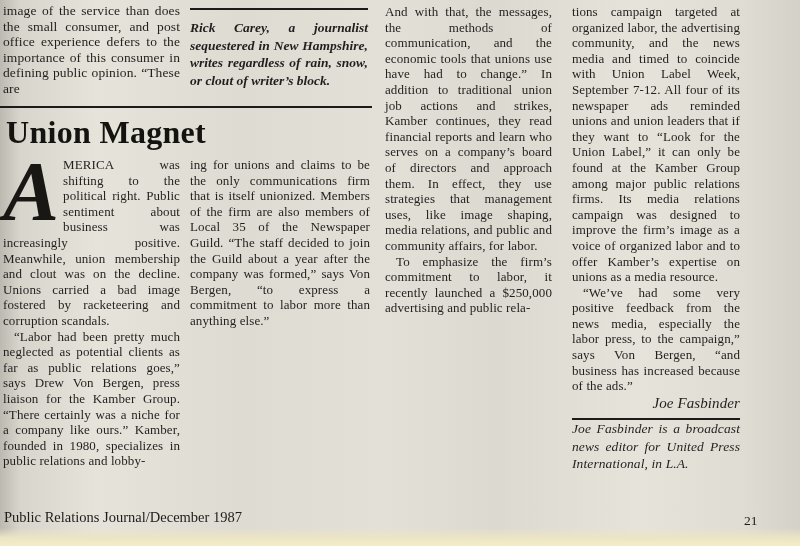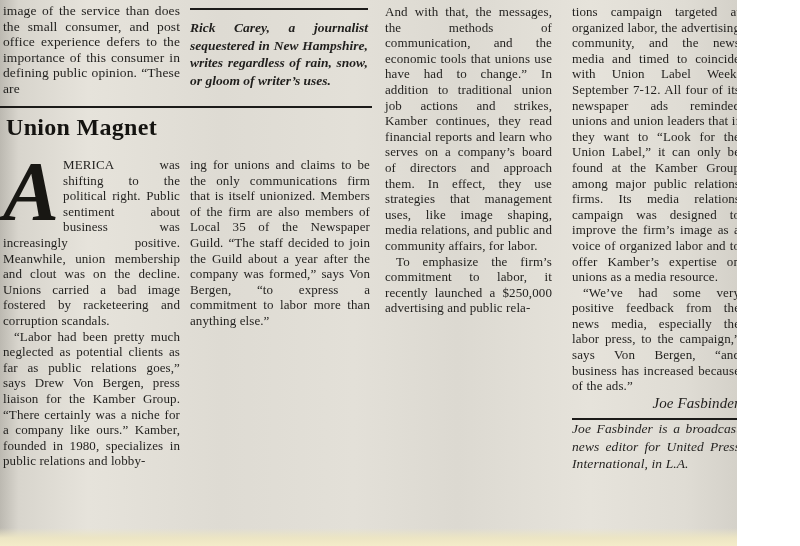--- a/index.html
+++ b/index.html
@@ -1,18 +1,18 @@
 <!DOCTYPE html>
 <html lang="en"><head>
 <meta charset="utf-8">
 <style>
   html,body{margin:0;padding:0;}
   .page{
     position:relative;
-    width:737px;height:546px;
+    width:800px;height:546px;
     overflow:hidden;
     background:linear-gradient(90deg,#bcb9b1 0%,#d8d5cd 2.5%,#e6e3db 12%,#dedbd3 30%,#e3e0d8 48%,#dcd9d1 62%,#e6e3db 80%,#dfdcd4 93%,#d4d1c9 100%);
     font-family:"Liberation Serif","DejaVu Serif",serif;
     color:#201f1d;
   }
   .bottom-edge{
     position:absolute;left:0;bottom:0;width:800px;height:18px;
     background:linear-gradient(180deg,rgba(240,233,205,0) 0%,#ece5c4 55%,#f4ecc9 100%);
   }
   .col{
@@ -31,21 +31,21 @@
     text-align:justify;
     font-size:13.5px;
     line-height:17.5px;
   }
   .note-top{font-weight:bold;padding-top:9px;}
   .rule-main{
     position:absolute;height:2px;background:#1c1b19;
   }
   .headline{
     position:absolute;
-    font-size:24px;
+    font-size:32px;
     font-weight:bold;
     letter-spacing:0.3px;
     color:#141310;
   }
   .dropcap{
     float:left;
     font-style:italic;
     font-weight:bold;
     font-size:84px;
     line-height:60px;
@@ -81,21 +81,21 @@
 </head>
 <body>
 
 <div class="page">
 
   <div class="col" style="left:3px;top:3px;width:177px;font-size:13.5px;">
     <p>image of the service than does the small consumer, and post office experience defers to the importance of this consumer in defining public opinion. “These are</p>
   </div>
 
   <div class="note note-top" style="left:190px;top:8px;width:178px;">
-    <p style="margin:0;">Rick Carey, a journalist sequestered in New Hampshire, writes regardless of rain, snow, or gloom of writer’s uses.</p>
+    <p style="margin:0;">Rick Carey, a journalist sequestered in New Hampshire, writes regardless of rain, snow, or clout of writer’s block.</p>
   </div>
 
   <div class="rule-main" style="left:0;top:106px;width:372px;"></div>
 
   <div class="headline" style="left:6px;top:114px;">Union Magnet</div>
 
   <div class="col" style="left:3px;top:157px;width:177px;">
     <p><span class="dropcap">A</span><span>MERICA was shifting to the political right. Public sentiment about business was increasingly positive. Meanwhile, union membership and clout was on the decline. Unions carried a bad image fostered by racketeering and corruption scandals.</span></p>
     <p class="indent">“Labor had been pretty much neglected as potential clients as far as public relations goes,” says Drew Von Bergen, press liaison for the Kamber Group. “There certainly was a niche for a company like ours.” Kamber, founded in 1980, specializes in public relations and lobby-</p>
   </div>
@@ -109,16 +109,17 @@
     <p class="indent">To emphasize the firm’s commitment to labor, it recently launched a $250,000 advertising and public rela-</p>
   </div>
 
   <div class="col" style="left:572px;top:4px;width:168px;">
     <p>tions campaign targeted at organized labor, the advertising community, and the news media and timed to coincide with Union Label Week, September 7-12. All four of its newspaper ads reminded unions and union leaders that if they want to “Look for the Union Label,” it can only be found at the Kamber Group among major public relations firms. Its media relations campaign was designed to improve the firm’s image as a voice of organized labor and to offer Kamber’s expertise on unions as a media resource.</p>
     <p class="indent">“We’ve had some very positive feedback from the news media, especially the labor press, to the campaign,” says Von Bergen, “and business has increased because of the ads.”</p>
     <div class="byline">Joe Fasbinder</div>
     <div class="bio">Joe Fasbinder is a broadcast news editor for United Press International, in L.A.</div>
   </div>
 
+  <div class="footer" style="left:4px;top:509px;">Public Relations Journal/December 1987</div>
   <div class="pagenum" style="left:744px;top:513px;">21</div>
 
   <div class="bottom-edge"></div>
 </div>
 
 </body></html>

